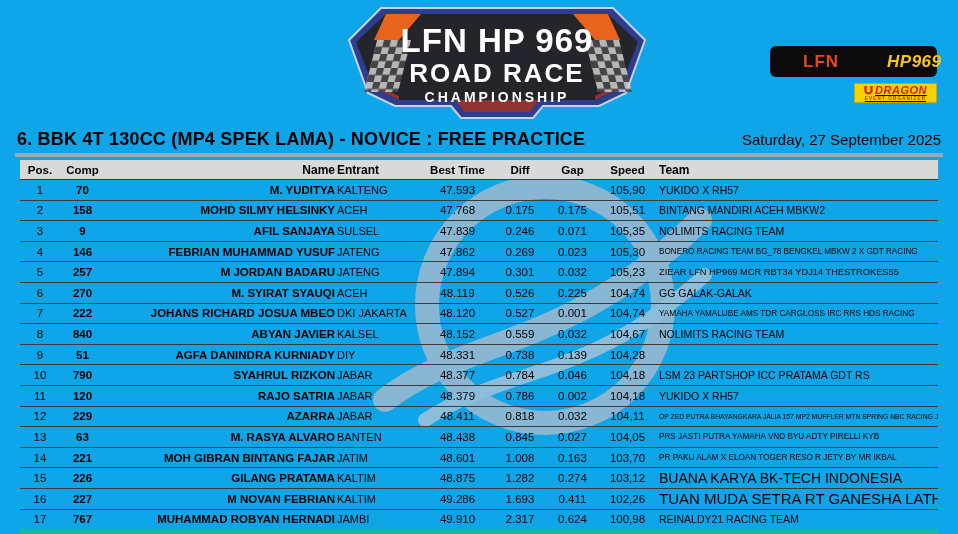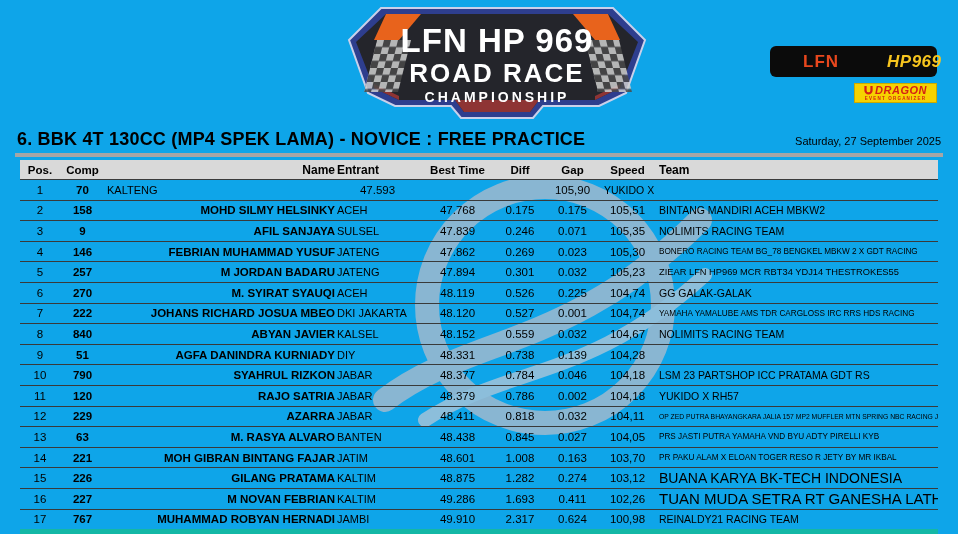--- a/index.html
+++ b/index.html
@@ -15,30 +15,30 @@
 
   
   #lfn-box { position:absolute; right:21px; top:46px; width:167px; height:31px; background:#0b0b0b;
              border-radius:6px; display:flex; align-items:center; padding:0 9px; gap:24px; z-index:2; }
   #lfn-box .brand1 { color:#e8471d; font-weight:bold; font-size:17px; letter-spacing:1px; }
   #lfn-box .divider { width:2px; height:20px; background:#e6e6e6; transform:skewX(-18deg); }
   #lfn-box .brand2 { color:#f7c51e; font-weight:bold; font-style:italic; font-size:17px; letter-spacing:.5px; }
 
   #dragon-box { position:absolute; right:21px; top:83px; width:83px; height:20px; background:#f6d200;
                 border:1px solid #caa900; display:flex; flex-direction:column; align-items:center;
-                justify-content:center; z-index:2; line-height:1; }
+                justify-content:center; z-index:2; line-height:1;text-decoration:underline; }
   #dragon-box .drg-row { display:flex; align-items:center; gap:2px; }
   #dragon-box .drg-main { color:#d42015; font-weight:bold; font-style:italic; font-size:11px; letter-spacing:.5px; }
   #dragon-box .drg-sub { color:#d42015; font-size:4.5px; font-weight:bold; letter-spacing:1.2px; margin-top:1px; }
 
   
   #title-row { position:absolute; top:129px; left:0; right:0; padding:0 17px; display:flex;
                justify-content:space-between; align-items:baseline; z-index:2; }
   #page-title { font-size:18px; font-weight:bold; color:#000; letter-spacing:.2px; }
-  #page-date  { font-size:11px; color:#000; }
+  #page-date  { font-size:15px; color:#000; }
   #title-bar { position:absolute; top:153px; left:15px; right:15px; height:4px; background:#a6a6a6; z-index:2; }
 
   
   #results { position:absolute; top:160px; left:20px; right:20px; z-index:1; border-bottom:7px solid #14b8a6; }
   .thead, .trow { display:grid; grid-template-columns:40px 45px 230px 85px 75px 50px 55px 55px 1fr; align-items:center; }
   .thead { height:19px; background:#d9d9d9; font-weight:bold; font-size:12px; }
   .trow  { height:20.6px; border-top:1px solid #3a3a3a; background:transparent; }
   .cell  { overflow:hidden; white-space:nowrap; color:#000; }
   .c-pos    { text-align:center; font-size:11.5px; }
   .c-comp   { text-align:center; font-size:11.5px; font-weight:bold; }
@@ -124,20 +124,21 @@
         <div class="cell c-best">Best Time</div>
         <div class="cell c-diff">Diff</div>
         <div class="cell c-gap">Gap</div>
         <div class="cell c-speed">Speed</div>
         <div class="cell c-team">Team</div>
       </div>
     <div>
         <div class="trow">
           <div class="cell c-pos">1</div>
           <div class="cell c-comp">70</div>
+          <div class="cell c-name">M. YUDITYA</div>
           <div class="cell c-entrant">KALTENG</div>
           <div class="cell c-best">47.593</div>
           <div class="cell c-diff"></div>
           <div class="cell c-gap"></div>
           <div class="cell c-speed">105,90</div>
           <div class="cell c-team" style="font-size: 10.5px;">YUKIDO X RH57</div>
         </div>
         <div class="trow">
           <div class="cell c-pos">2</div>
           <div class="cell c-comp">158</div>

